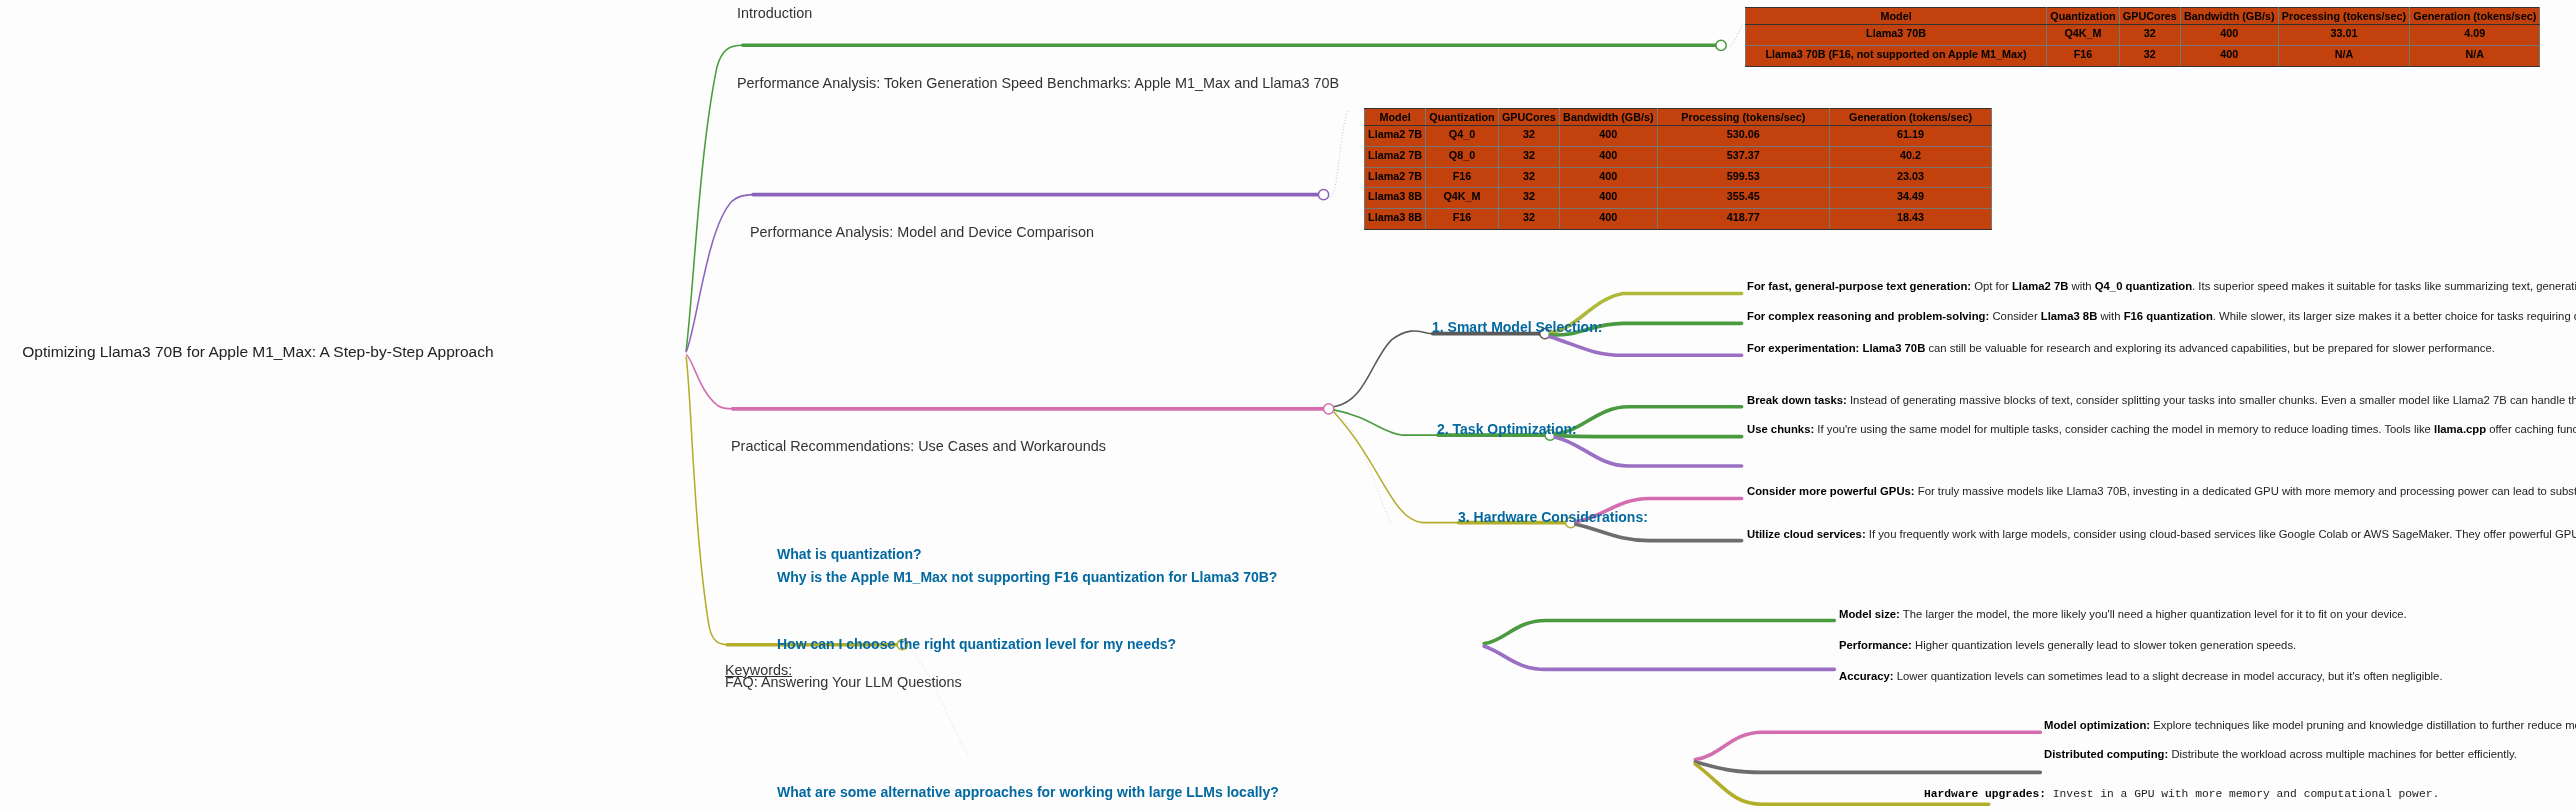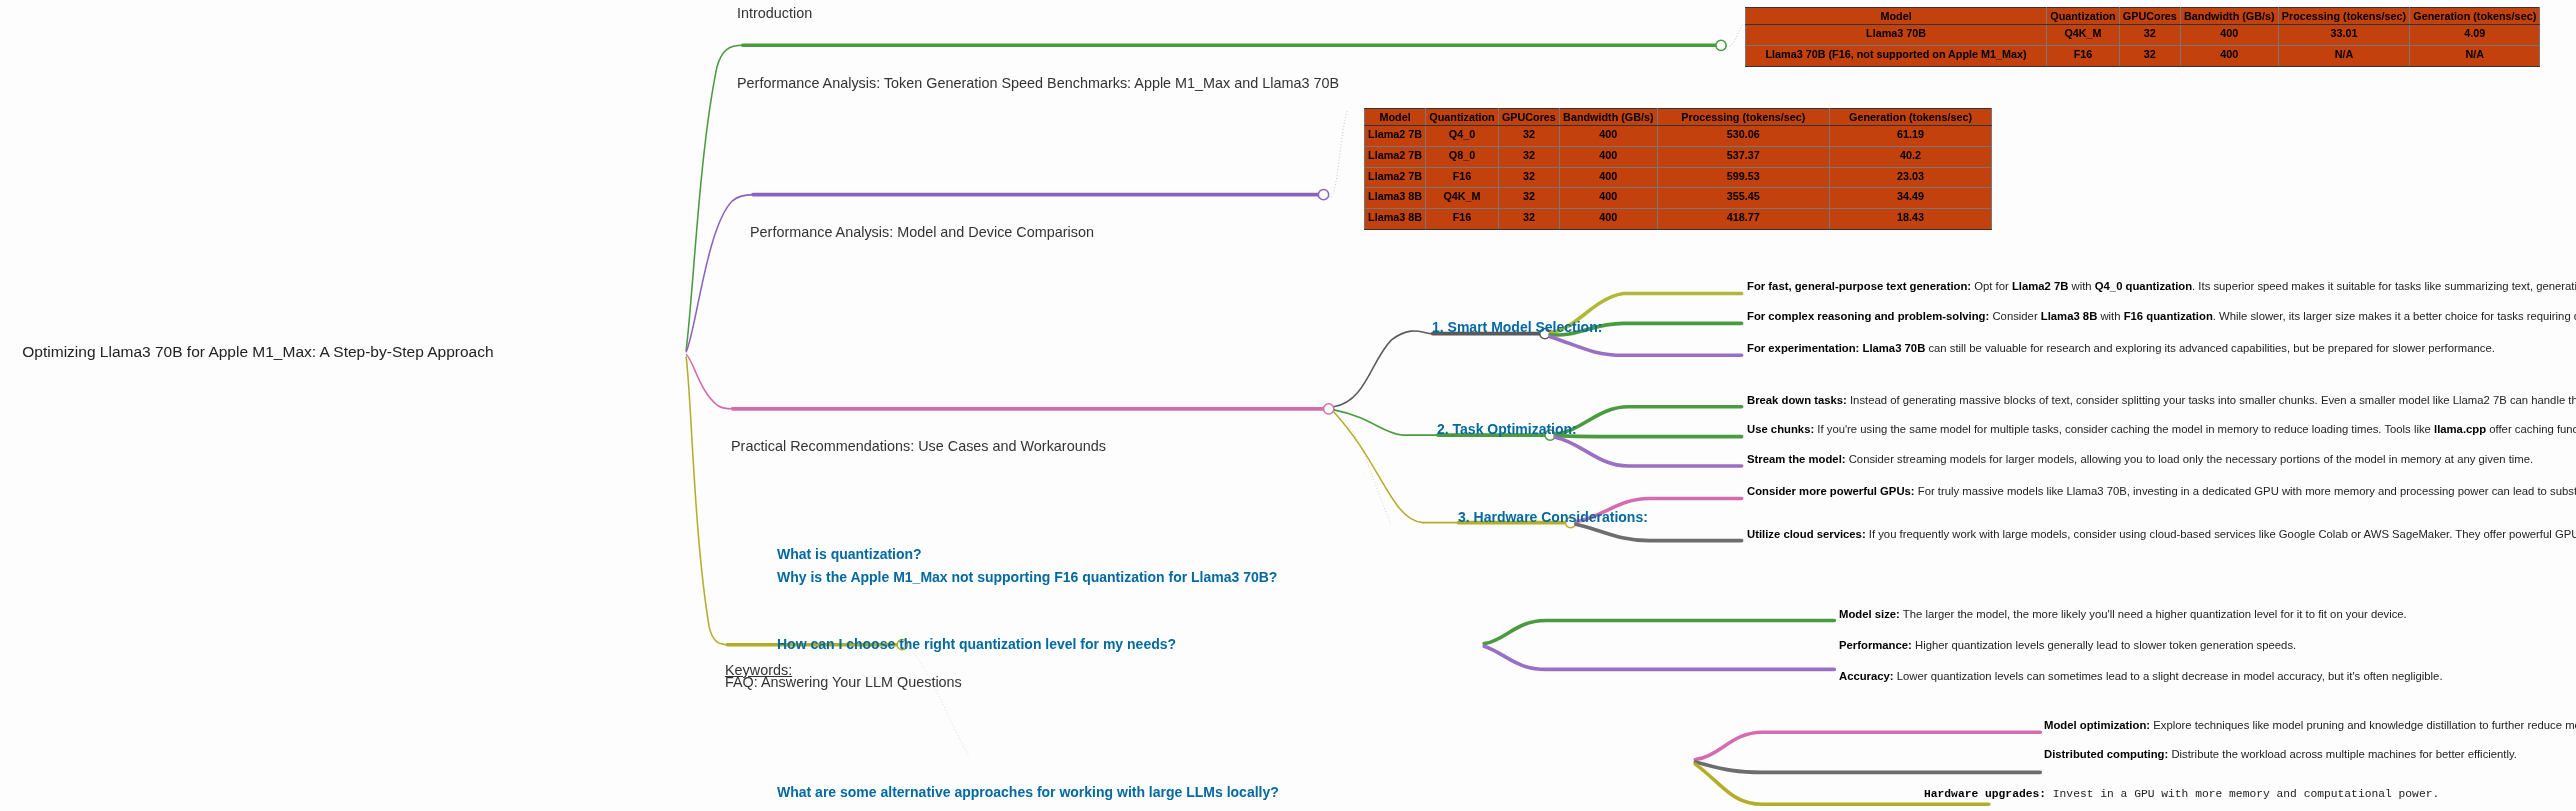--- a/index.html
+++ b/index.html
@@ -207,23 +207,20 @@
   </div>
 
   <div class="node leaf" style="left:1747px; top:394px;">
     <b>Break down tasks:</b><span> Instead of generating massive blocks of text, consider splitting your tasks into smaller chunks. Even a smaller model like Llama2 7B can handle these chunks efficiently.</span>
   </div>
 
   <div class="node leaf" style="left:1747px; top:423px;">
     <b>Use chunks:</b><span> If you're using the same model for multiple tasks, consider caching the model in memory to reduce loading times. Tools like </span><b>llama.cpp</b><span> offer caching functionalities.</span>
   </div>
 
-  <div class="node leaf" style="left:1747px; top:453px;">
-    <b>Stream the model:</b><span> Consider streaming models for larger models, allowing you to load only the necessary portions of the model in memory at any given time.</span>
-  </div>
 
   <div class="node leaf" style="left:1747px; top:485px;">
     <b>Consider more powerful GPUs:</b><span> For truly massive models like Llama3 70B, investing in a dedicated GPU with more memory and processing power can lead to substantial performance gains.</span>
   </div>
 
   <div class="node leaf" style="left:1747px; top:528px;">
     <b>Utilize cloud services:</b><span> If you frequently work with large models, consider using cloud-based services like Google Colab or AWS SageMaker. They offer powerful GPUs and can handle large computational loads.</span>
   </div>
 
   <div class="node lvl2" style="left:777px; top:546px;">What is quantization?</div>

